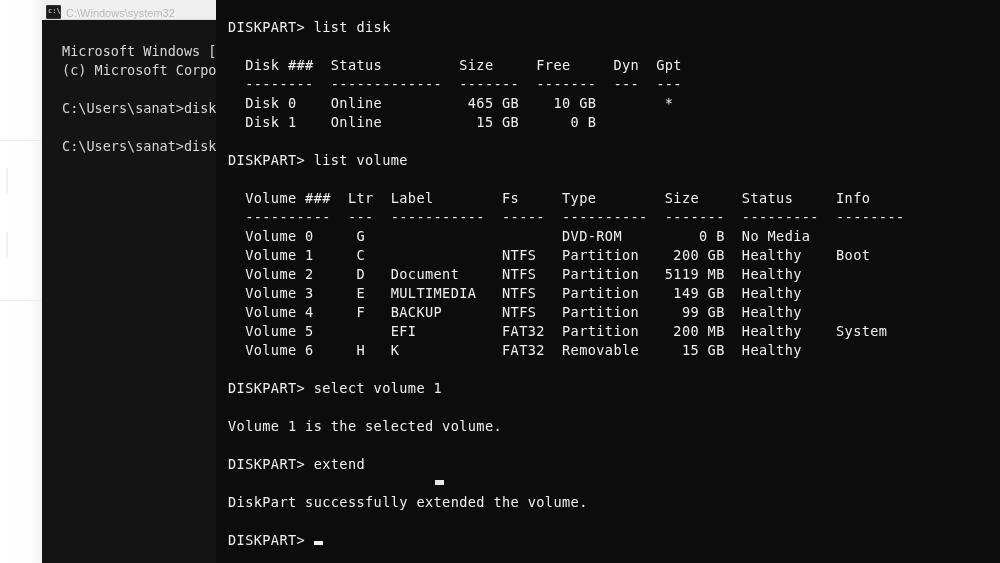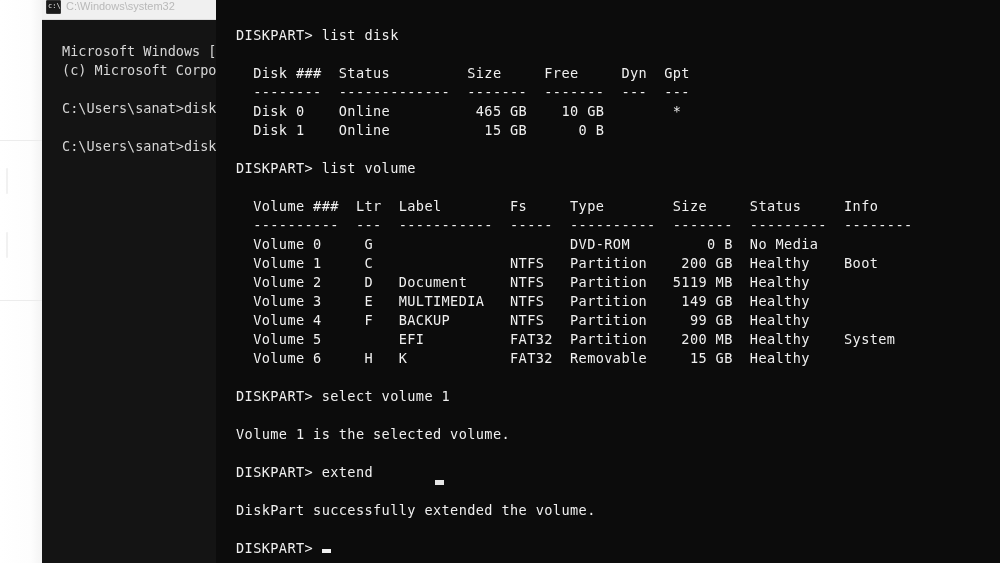--- a/index.html
+++ b/index.html
@@ -21,21 +21,21 @@
     position:absolute;left:6px;width:2px;height:26px;background:#f1f1f1;border-radius:1px;
   }
   
   #bg-console-window{
     position:absolute;left:42px;top:0;width:176px;height:563px;
     background:#141414;overflow:hidden;
   }
   #bg-console-titlebar{
     position:absolute;left:0;top:0;width:176px;height:20px;
     background:#f0f0f0;border-bottom:1px solid #dcdcdc;
-    display:flex;align-items:flex-start;gap:5px;padding:0 4px;box-sizing:border-box;
+    display:flex;align-items:flex-end;gap:5px;padding:0 4px;box-sizing:border-box;
   }
   #bg-console-icon{
     width:13px;height:12px;background:#1a1a1a;border:1px solid #333;
     flex:0 0 auto;position:relative;border-radius:1px;
   }
   #bg-console-icon::after{
     content:"c:\\";position:absolute;left:1px;top:-1px;
     font-size:7px;line-height:13px;color:#e8e8e8;
     font-family:"DejaVu Sans Mono","Liberation Mono",monospace;
   }
@@ -51,21 +51,21 @@
   #bg-console-text{
     margin:16px;font-family:"DejaVu Sans Mono","Liberation Mono",monospace;
     font-size:13.5px;line-height:19px;color:#d6d6d6;white-space:pre;
   }
   
   #diskpart-window{
     position:absolute;left:216px;top:0;width:784px;height:563px;
     background:#0c0c0c;overflow:hidden;
   }
   #diskpart-output{
-    margin:16px;position:absolute;left:4px;top:10px;
+    margin:8px;position:absolute;left:4px;top:10px;
     font-family:"DejaVu Sans Mono","Liberation Mono",monospace;
     font-size:13.6px;line-height:19px;
     color:#f0f0f0;white-space:pre;letter-spacing:0.38px;
   }
   .cursor-block{
     display:inline-block;width:9px;height:4px;background:#f0f0f0;
     vertical-align:baseline;
   }
   #stray-cursor{
     position:absolute;left:219px;top:480px;width:9px;height:5px;background:#e6e6e6;

